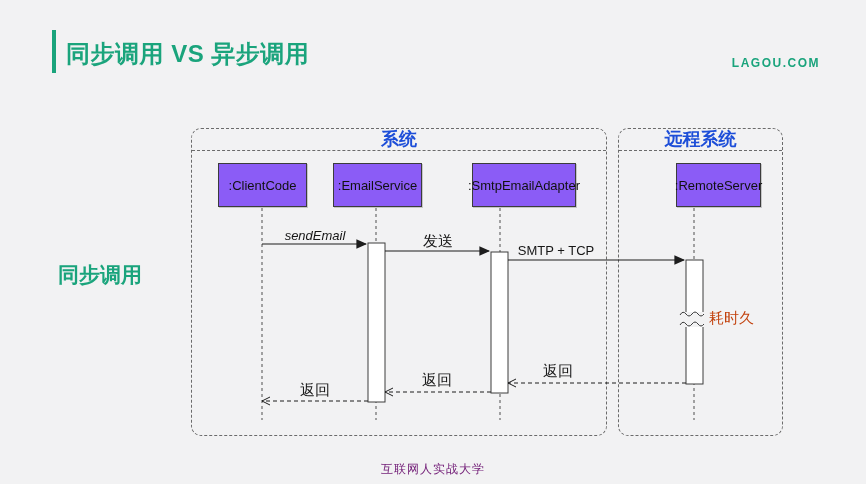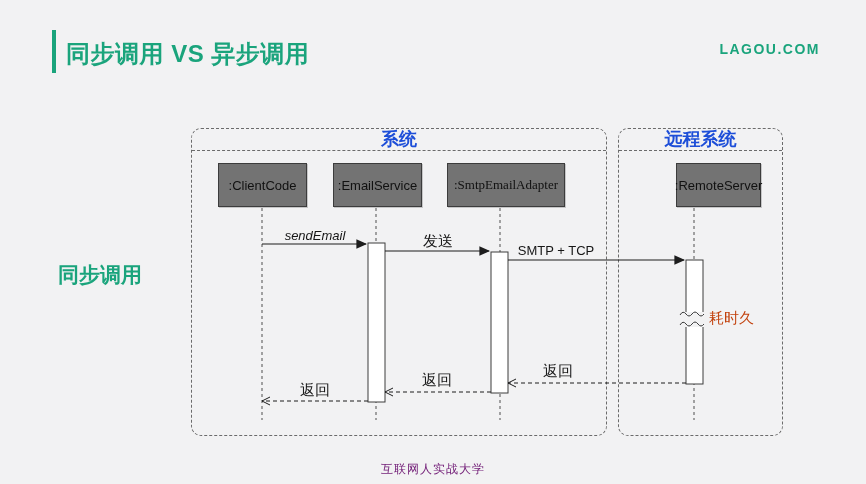--- a/index.html
+++ b/index.html
@@ -16,49 +16,49 @@
   }
   .page-title{
     position:absolute;left:66px;top:38px;
     font-size:24px;font-weight:bold;color:#1aa47c;letter-spacing:0.5px;
     white-space:nowrap;
   }
   .logo{
     position:absolute;right:46px;top:38px;text-align:center;color:#1aa47c;
   }
   .logo-text{font-size:27px;font-weight:bold;letter-spacing:2px;line-height:1;}
-  .logo-subtext{font-size:14px;font-weight:bold;letter-spacing:1.5px;margin-top:3px;}
+  .logo-subtext{font-size:12px;font-weight:bold;letter-spacing:1.5px;margin-top:18px;}
   
   .side-label{
     position:absolute;left:58px;top:261px;
     font-size:21px;font-weight:bold;color:#1aa47c;white-space:nowrap;
   }
   
   .frame{
     position:absolute;top:128px;height:308px;box-sizing:border-box;
     border:1px dashed #6b6b6b;border-radius:10px;
   }
   .frame-system{left:191px;width:416px;}
   .frame-remote{left:618px;width:165px;}
   .frame-header{
     height:21px;line-height:21px;text-align:center;
     border-bottom:1px dashed #6b6b6b;
     font-size:18px;font-weight:bold;color:#1d4ed8;
   }
   
   .participant{
     position:absolute;top:163px;height:44px;box-sizing:border-box;
-    background:#737373;border:1px solid #3c3c3c;
+    background:#8b5cf6;border:1px solid #3c3c3c;
     box-shadow:1px 1px 0 rgba(0,0,0,0.18);
     display:flex;align-items:center;justify-content:center;
     font-size:13px;color:#111;white-space:nowrap;
   }
   .p-client{left:218px;width:89px;}
   .p-email{left:333px;width:89px;}
-  .p-smtp{left:447px;width:118px;font-family:Liberation Serif, serif;}
+  .p-smtp{left:472px;width:104px;}
   .p-remote{left:676px;width:85px;}
   
   .wires{position:absolute;left:0;top:0;width:866px;height:484px;}
   
   .msg{
     position:absolute;white-space:nowrap;color:#161616;text-align:center;
   }
   .msg-en{font-size:13px;}
   .msg-cn{font-size:15px;}
   .m-sendemail{left:265px;width:100px;top:228px;font-style:italic;}

